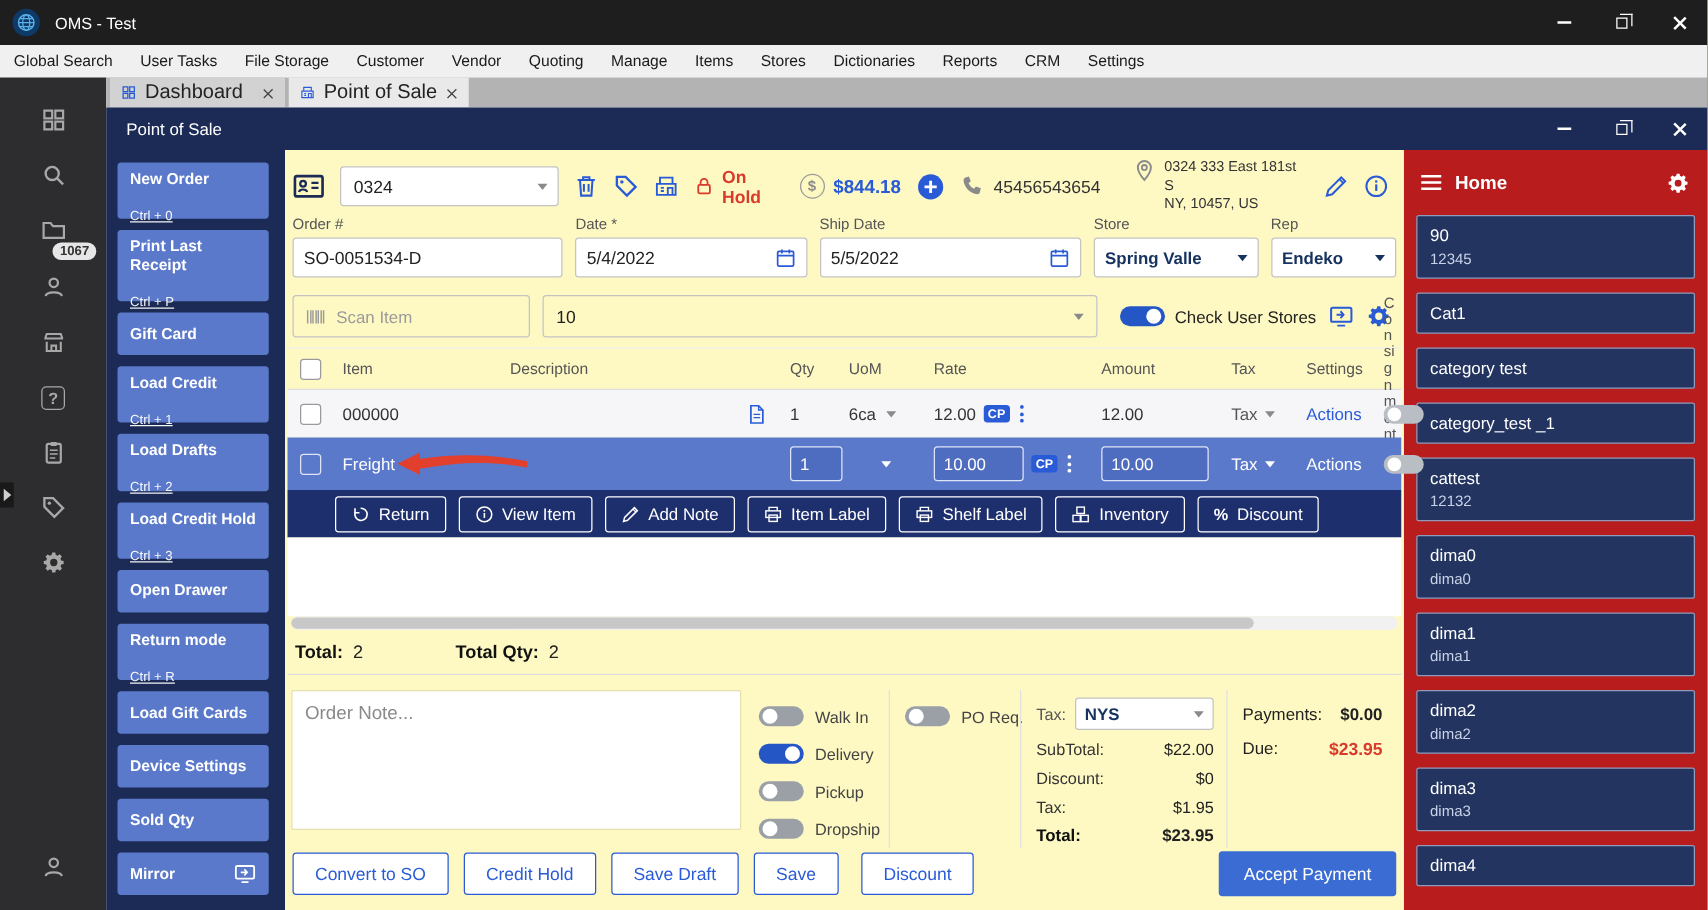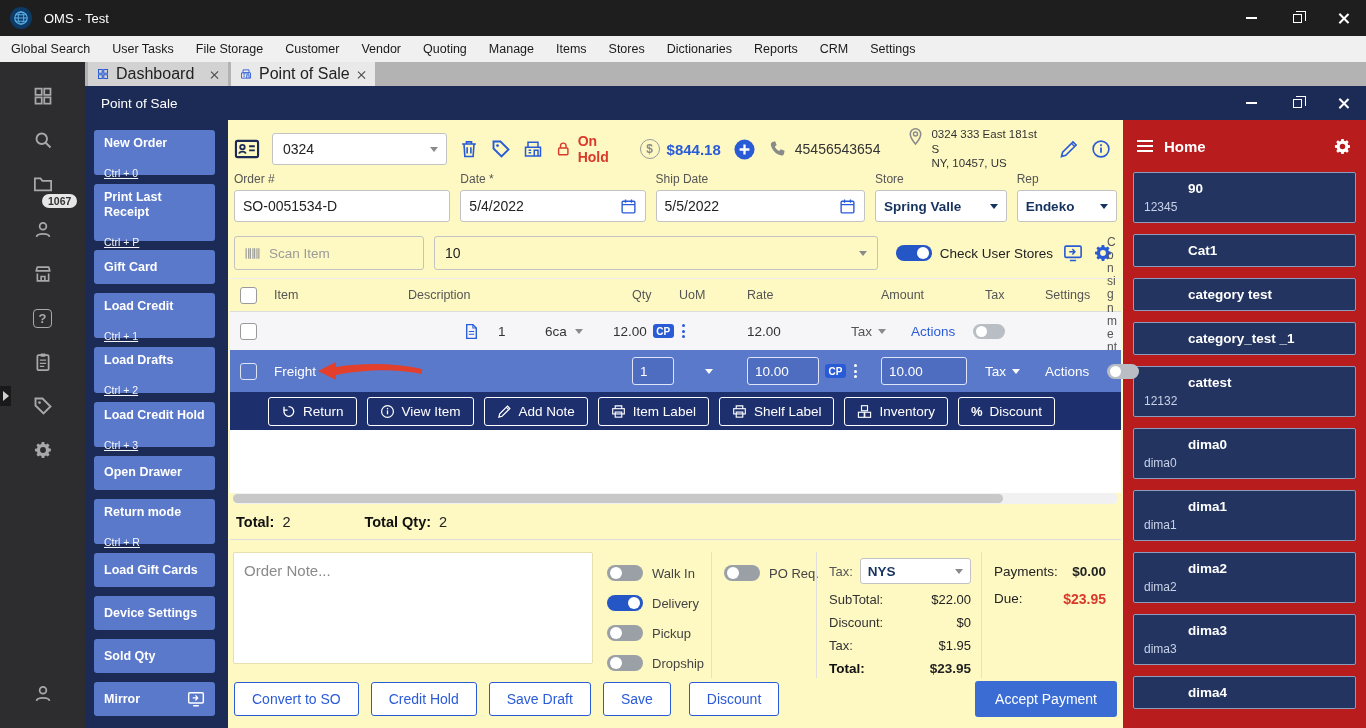--- a/index.html
+++ b/index.html
@@ -191,21 +191,21 @@
             font-size:14px; padding:0 20px; font-family:inherit; cursor:pointer; }
 
   
   .home { width:243px; background:#b91c1c; color:#fff; display:flex; flex-direction:column; overflow:hidden; }
   .home-header { height:52px; display:flex; align-items:center; padding:0 14px; flex:none; }
   .bars i { display:block; width:16px; height:2px; background:#fff; margin:3px 0; }
   .home-title { margin-left:11px; font-size:15px; font-weight:600; }
   .home-gear { margin-left:auto; color:#fff; cursor:pointer; } .home-gear svg { width:19px; height:19px; }
   .tiles { padding:0 10px; overflow:hidden; }
   .tile { border:1px solid #8e9bbd; border-radius:2px; background:#22345f; padding:8px 10px; margin-bottom:11px; cursor:pointer; }
-  .tile .tt { font-size:13.5px; font-weight:700;margin-left:44px; }
+  .tile .tt { font-size:13.5px; font-weight:400; }
   .tile .ts { font-size:12px; color:#c9d2e8; margin-top:4px; }
   .tile .ts:empty { display:none; }
 </style>
 </head>
 <body>
 
 <svg width="0" height="0" style="position:absolute">
   <symbol id="i-grid" viewBox="0 0 16 16">
       <path d="M2 2h5v5H2zM9 2h5v5H9zM2 9h5v5H2zM9 9h5v5H9z" fill="none" stroke="currentColor" stroke-width="1.4"></path>
     </symbol>
@@ -646,20 +646,21 @@
                 <div class="tc c6">Amount</div>
                 <div class="tc c7">Tax</div>
                 <div class="tc c8">Settings</div>
                 <div class="tc c9">Consignment</div>
               </div>
 
               <div class="trow row1">
                 <div class="tc c0">
                     <span class="cb"></span>
                   </div>
+                <div class="tc c1">000000</div>
                 <div class="tc c2">
                     <span>
                       <svg class="ic">
                         <use href="#i-doc"></use>
                       </svg>
                     </span>
                   </div>
                 <div class="tc c3">1</div>
                 <div class="tc c4">
                     <span>6ca</span>

